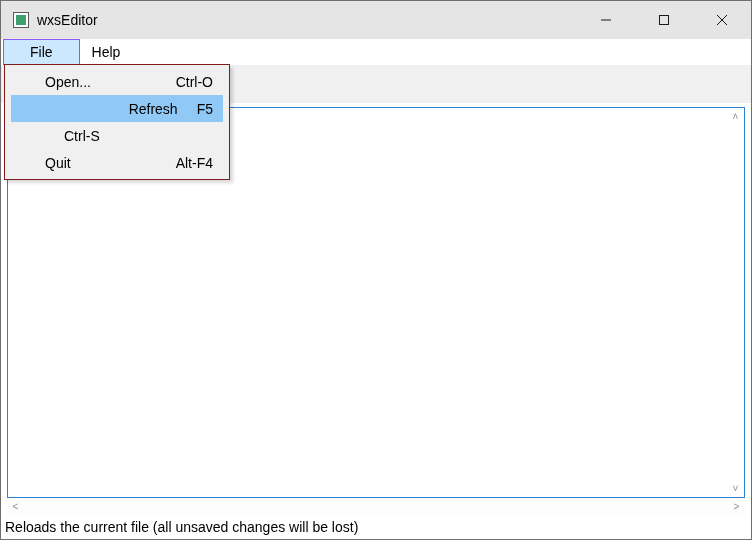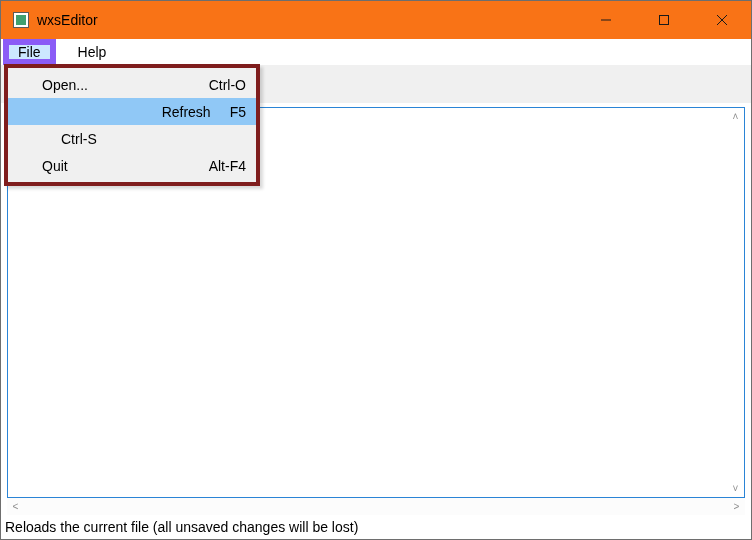--- a/index.html
+++ b/index.html
@@ -3,21 +3,21 @@
   <meta charset="utf-8">
   <style>
     * { box-sizing: border-box; margin: 0; padding: 0; font-family: "Segoe UI", Tahoma, sans-serif; }
     html, body { width: 752px; height: 540px; overflow: hidden; }
     .window {
       width: 752px; height: 540px; background: #ffffff;
       border: 1px solid #6e6e6e; display: flex; flex-direction: column;
     }
     
     .titlebar {
-      height: 38px; background: #f97316; display: flex; align-items: center;
+      height: 38px; background: #e5e5e5; display: flex; align-items: center;
       flex-shrink: 0;
     }
     .app-icon {
       width: 16px; height: 16px; margin-left: 12px; margin-right: 8px;
       border: 1px solid #5a5a5a; position: relative; background: #fff;
     }
     .app-icon::after {
       content: ""; position: absolute; left: 2px; top: 2px; right: 2px; bottom: 2px;
       background: #3fa06f;
     }
@@ -27,23 +27,23 @@
       width: 58px; height: 100%; display: flex; align-items: center; justify-content: center;
       color: #1a1a1a;
     }
     .win-btn svg { stroke: #1a1a1a; stroke-width: 1; fill: none; }
     
     .menubar {
       height: 26px; background: #ffffff; display: flex; align-items: stretch;
       font-size: 14px; flex-shrink: 0; padding-left: 2px;
     }
     .menu-item {
-      display: flex; align-items: center; padding: 0 22px; color: #000;
+      display: flex; align-items: center; padding: 0 12px; color: #000;
     }
-    .menu-item.open { background: #cce8ff; border: 6px solid #8b5cf6; padding: 0 9px; }
+    .menu-item.open { background: #cce8ff; border: 1px solid #8b5cf6; padding: 0 26px; }
     
     .toolbar-strip {
       height: 38px; background: #f0f0f0; flex-shrink: 0; border-top: 0;
     }
     
     .content-wrap {
       flex: 1; display: flex; flex-direction: column; margin: 4px 6px 0 6px;
       min-height: 0;
     }
     .content-box {
@@ -68,24 +68,24 @@
     }
     .h-track { flex: 1; }
     .arrow { font-size: 10px; color: #8e8e8e; line-height: 1; user-select: none; }
     
     .statusbar {
       height: 24px; display: flex; align-items: center; font-size: 14px;
       color: #000; padding: 0 4px; flex-shrink: 0; background: #ffffff;
     }
     
     .dropdown {
-      position: absolute; left: 4px; top: 64px; width: 256px;
-      background: #f0f0f0; border: 4px solid #7f1d1d;
+      position: absolute; left: 4px; top: 64px; width: 226px;
+      background: #f0f0f0; border: 1px solid #7f1d1d;
       box-shadow: 3px 3px 3px rgba(0,0,0,0.15);
-      padding: 3px 0;
+      padding: 3px 6px;
       z-index: 100;
     }
     .dd-item {
       display: flex; align-items: center; height: 27px; font-size: 14px;
       padding-left: 34px; padding-right: 10px; color: #000;
     }
     .dd-item.sel { background: #90c8f6; text-align: right; }
     .dd-label { flex: 1; }
     .dd-accel { color: #000; margin-left: 19px; }
   </style>

